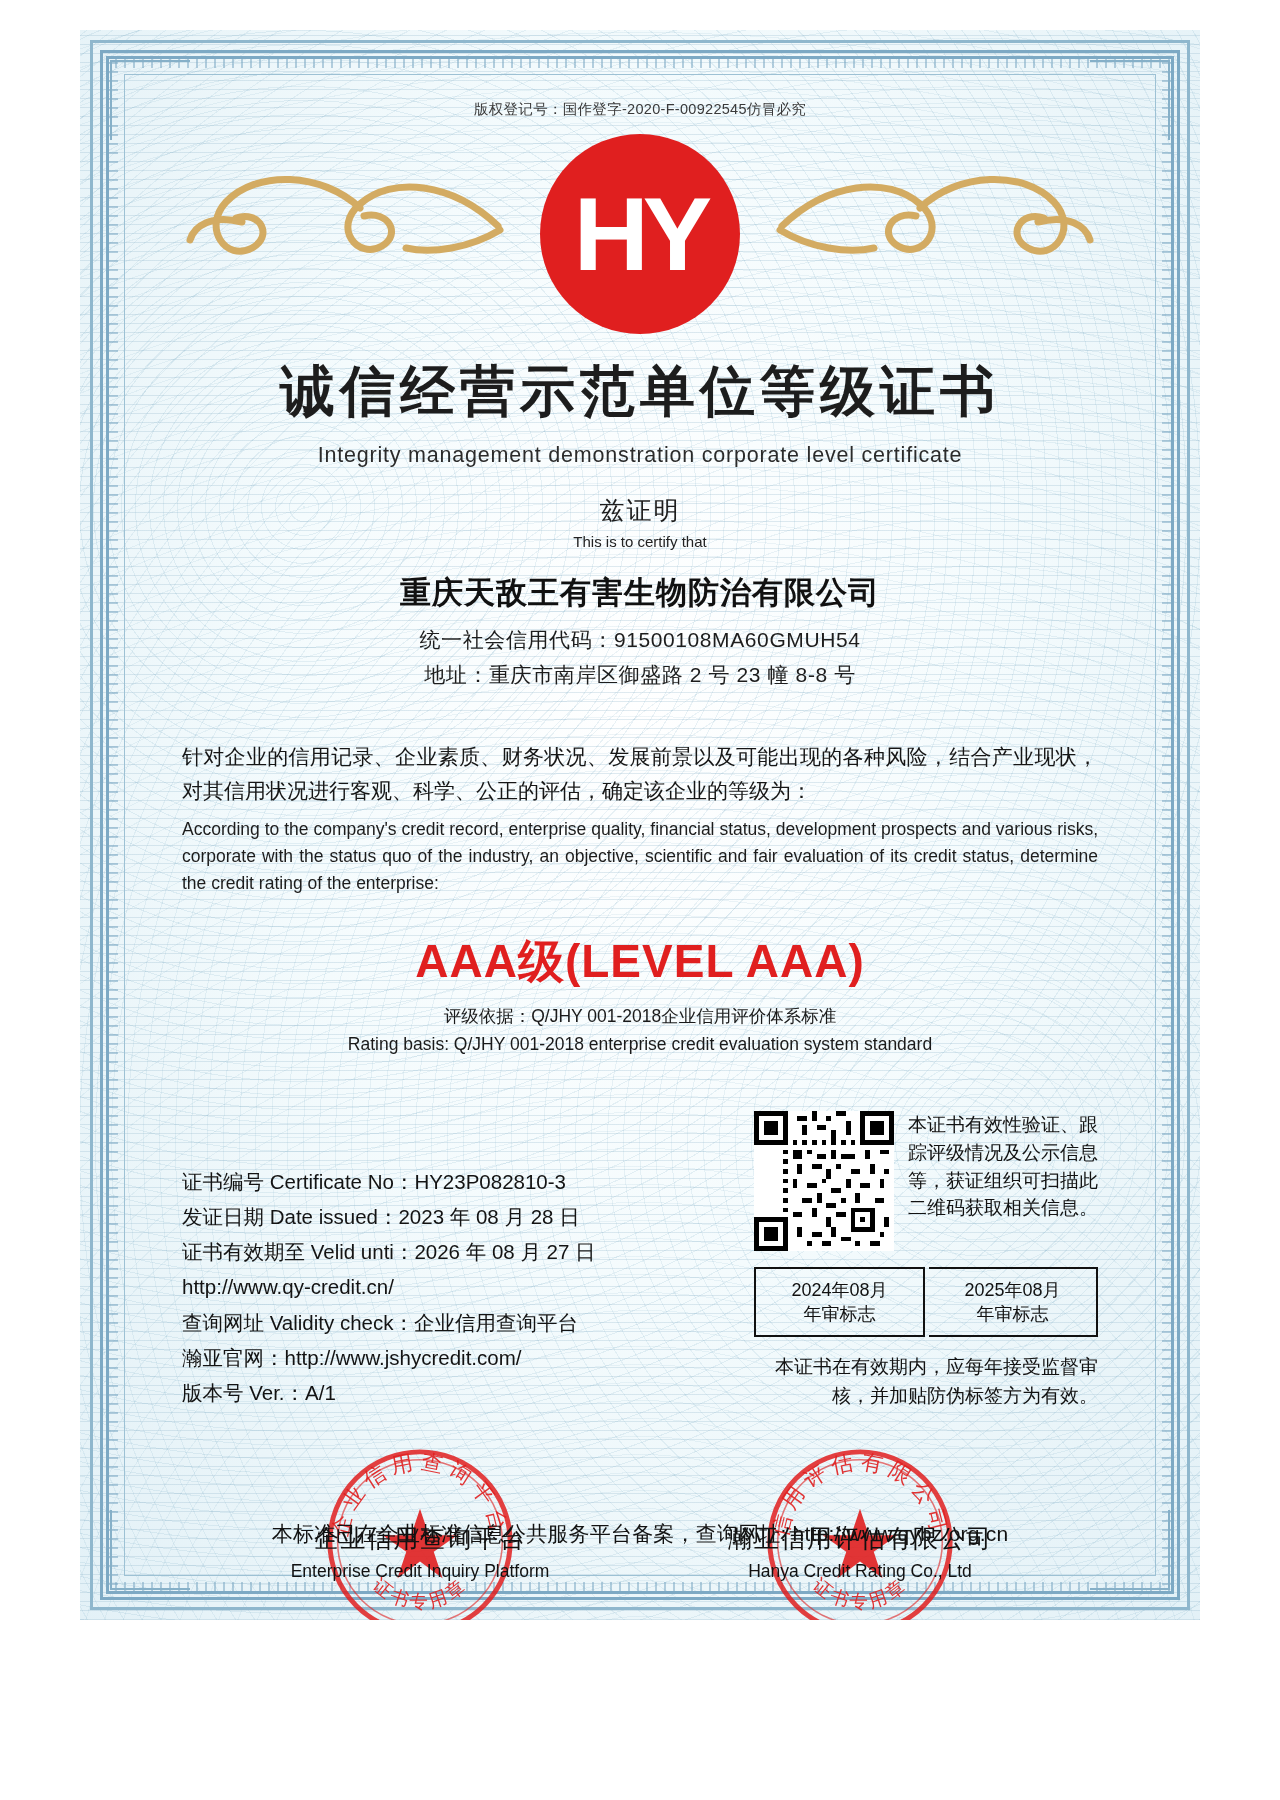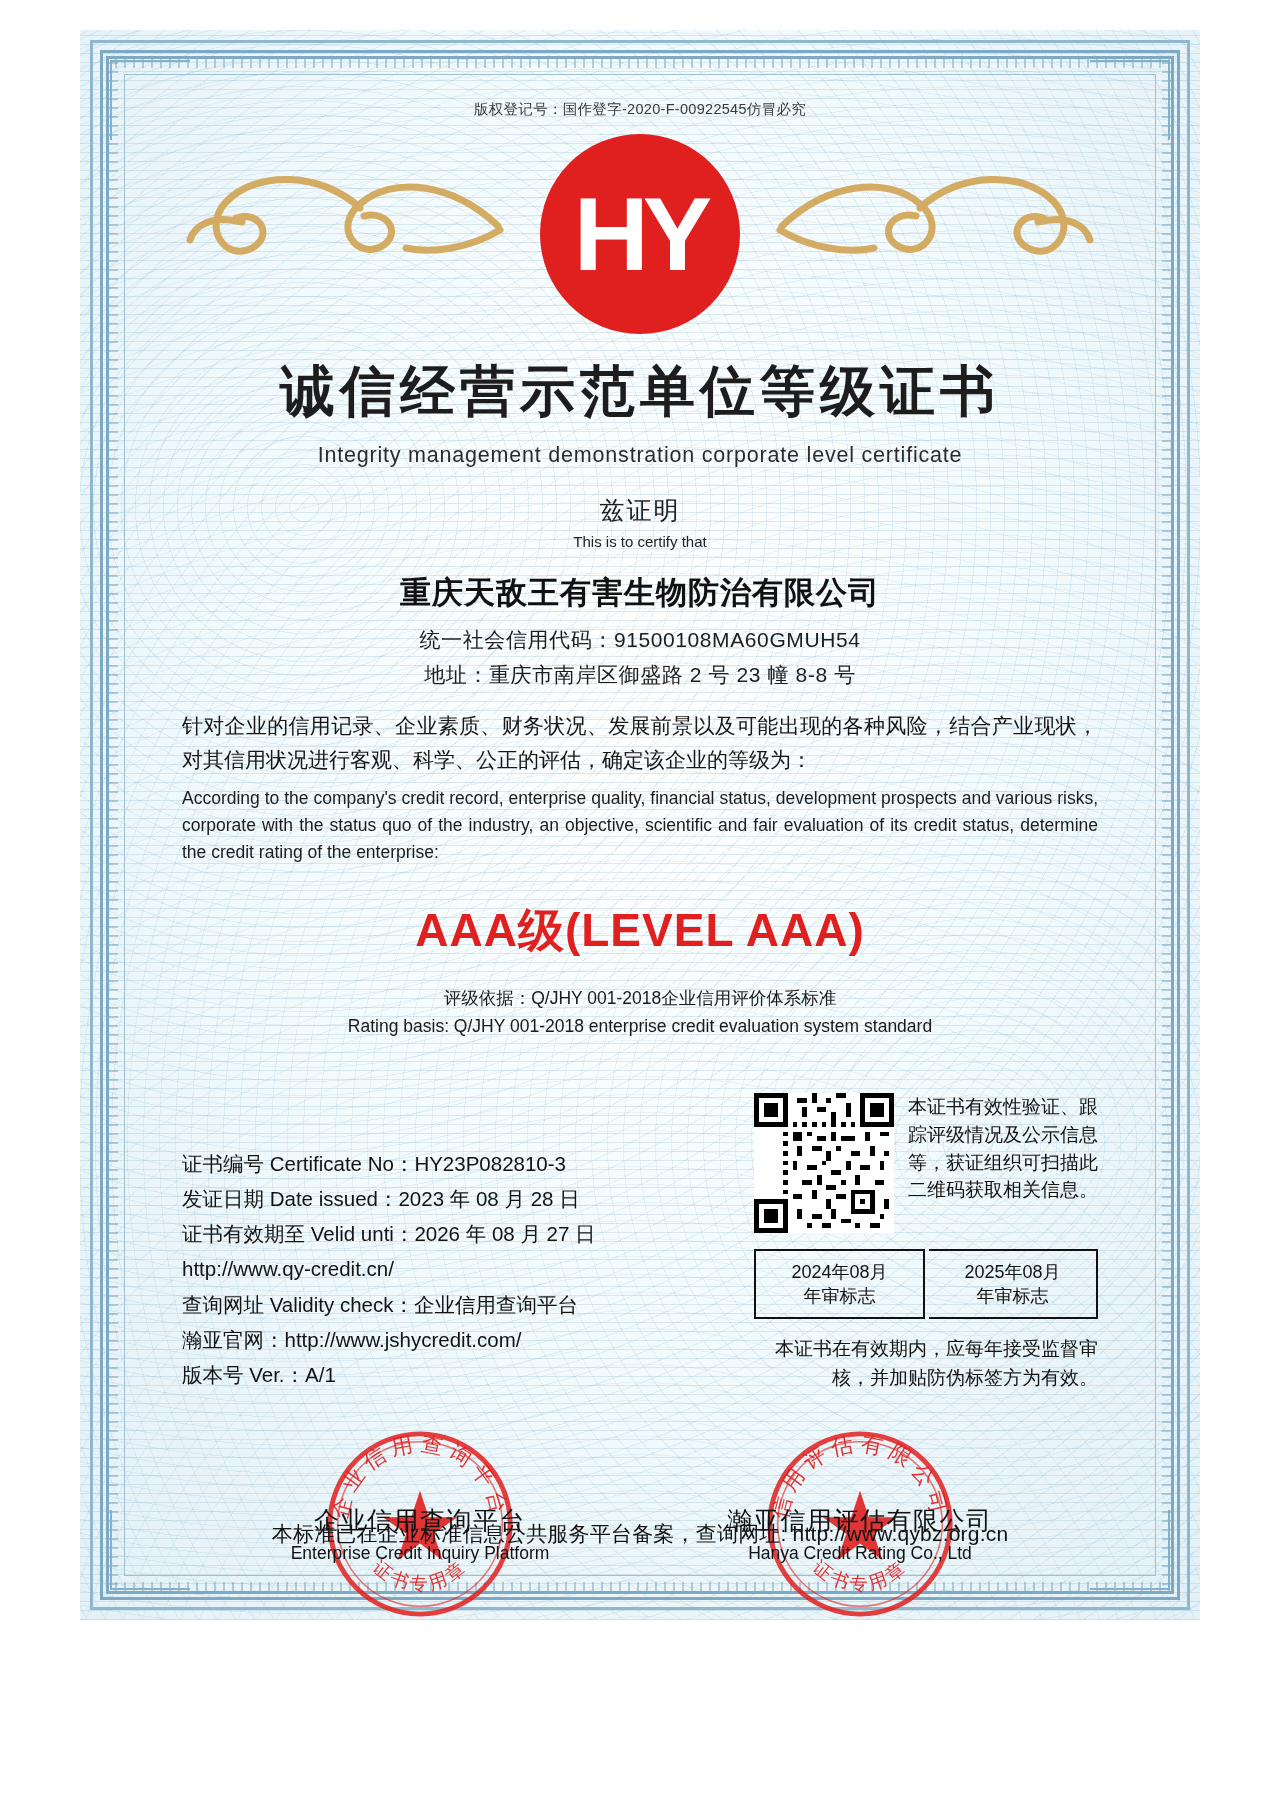--- a/index.html
+++ b/index.html
@@ -180,21 +180,21 @@
   .company-meta {
     font-size: 21px;
     color: #1d1d1d;
     margin-top: 12px;
     letter-spacing: 0.6px;
   }
   .company-meta + .company-meta { margin-top: 7px; }
 
   
   .body-block {
-    margin-top: 20px;
+    margin-top: 51px;
     text-align: left;
     padding: 0 42px;
   }
   .body-cn {
     font-size: 21px;
     line-height: 1.62;
     color: #161616;
     text-align: justify;
   }
   .body-en {
@@ -207,21 +207,21 @@
 
   .level {
     margin-top: 34px;
     font-size: 46px;
     font-weight: 700;
     color: #e01f1f;
     letter-spacing: 1px;
     text-align: center;
   }
   .rating-basis-cn {
-    margin-top: 24px;
+    margin-top: 11px;
     font-size: 17.5px;
     color: #1a1a1a;
     text-align: center;
   }
   .rating-basis-en {
     margin-top: 6px;
     font-size: 17.5px;
     color: #1a1a1a;
     text-align: center;
   }

